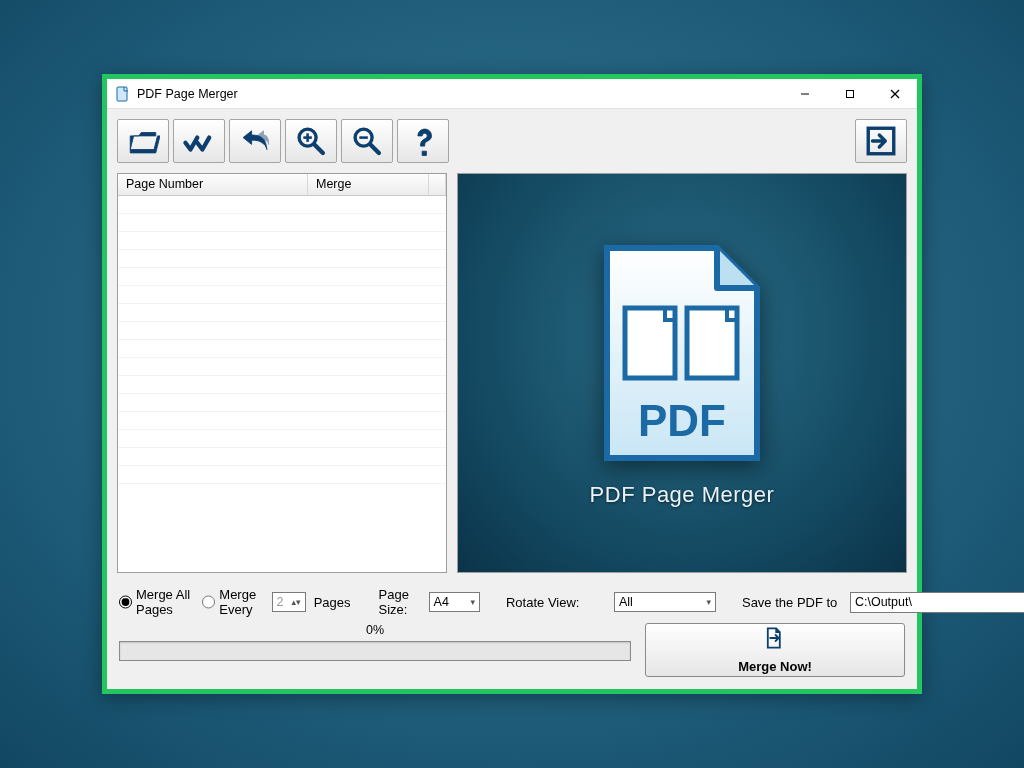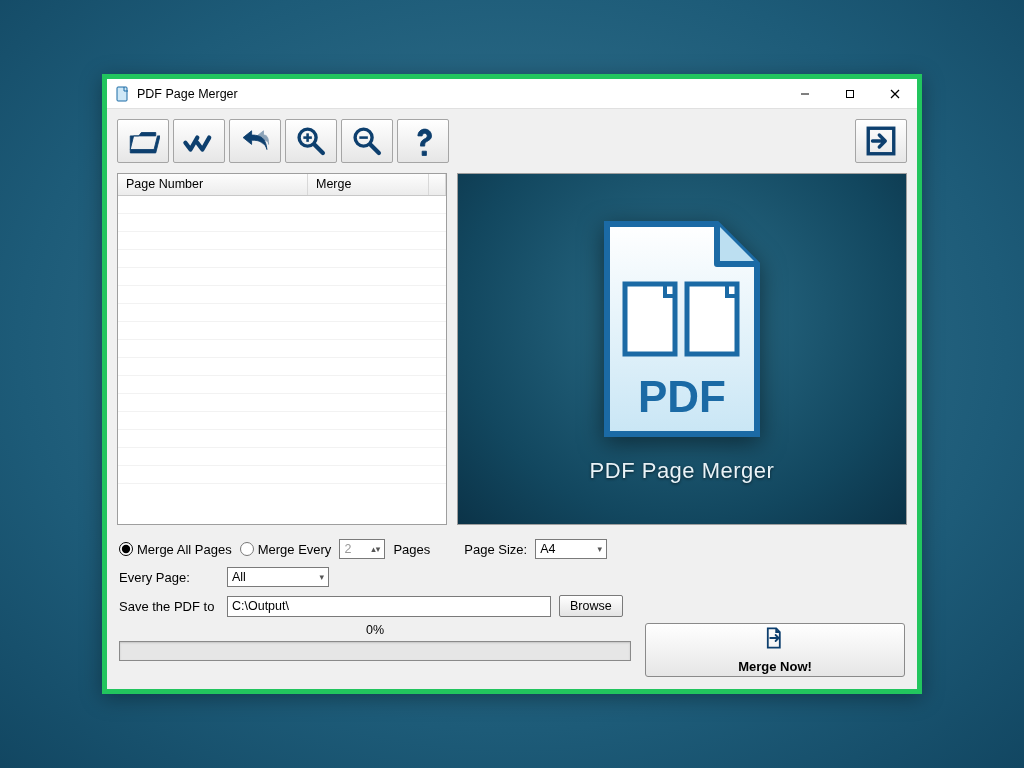--- a/index.html
+++ b/index.html
@@ -105,22 +105,22 @@
     align-items:center;
     justify-content:center;
     color:#fff;
   }
   .preview-title { margin-top:14px; font-size:22px; font-weight:400; letter-spacing:.5px; color:#eaf4f9; text-shadow:0 1px 3px rgba(0,0,0,.6); }
   .pdf-icon-big { filter: drop-shadow(0 6px 12px rgba(0,0,0,.5)); }
 
   .options {
     padding: 10px 12px 6px 12px;
     display:flex;
-    flex-direction:column;
-    gap:8px;
+    flex-direction:row;
+    gap:26px;
     font-size:13px;
   }
   .row-opts { display:flex; align-items:center; gap:8px; }
   .row-opts input[type=radio] { accent-color:#000; width:14px;height:14px; }
   .combo, .num, .textin {
     border:1px solid #7a7a7a;
     background:#fff;
     height:20px;
     padding:0 4px;
     font-size:12.5px;
@@ -313,21 +313,21 @@
         </span>
       <span>Pages</span>
       <span class="gap20"></span>
       <span>Page Size:</span>
       <span class="combo">
           <span>A4</span>
           <span class="arrow">▾</span>
         </span>
     </div>
     <div class="row-opts">
-      <span style="width:100px">Every Page:</span>
+      <span style="width:100px">Rotate View:</span>
       <span class="combo" style="width:102px">
           <span>All</span>
           <span class="arrow">▾</span>
         </span>
     </div>
     <div class="row-opts">
       <span style="width:100px">Save the PDF to</span>
       <span class="textin">
           <span>C:\Output\</span>
         </span>

